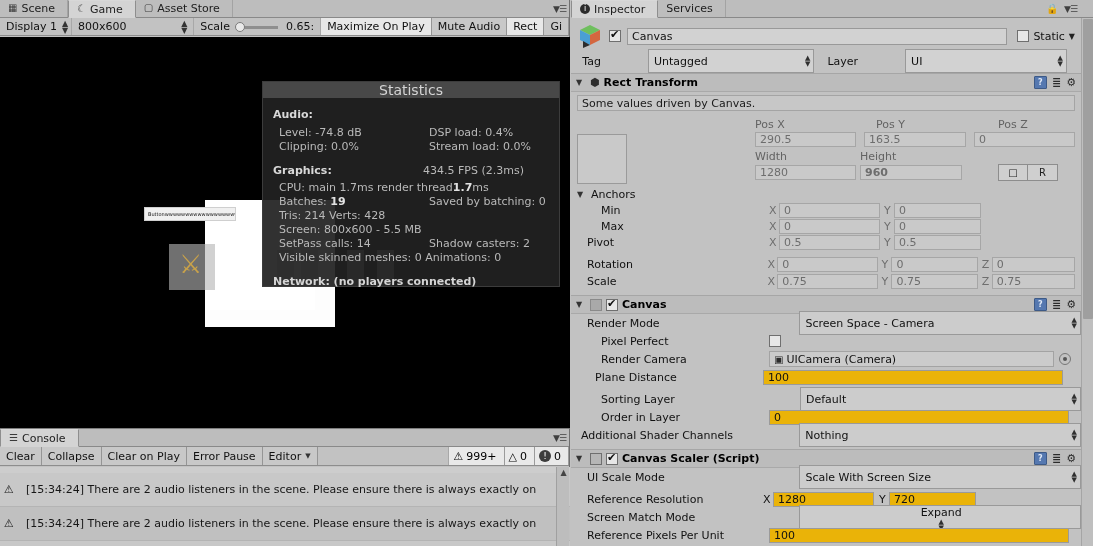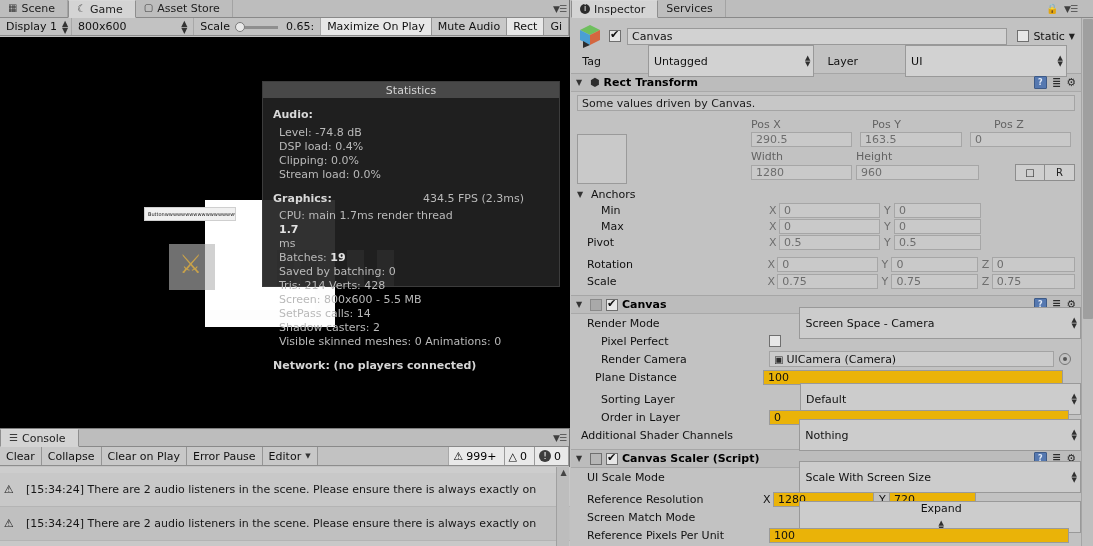--- a/index.html
+++ b/index.html
@@ -98,25 +98,25 @@
   
   #stats {
     position:absolute; left:262px; top:44px; width:298px; height:206px;
     background:rgba(33,33,33,0.93);
     border:1px solid #3c3c3c;
     color:#b9b9b9; font-size:11px;
   }
   #stats .sttitle {
     height:16px; background:#484848; color:#d4d4d4;
     display:flex; align-items:center; justify-content:center;
-    font-size:11px;
+    font-size:14px;
   }
   #stats .stbody { padding:8px 10px 6px 10px; }
   #stats .sthead { color:#d8d8d8; font-weight:bold; margin-top:2px; }
-  #stats .strow { display:flex; padding-left:6px; line-height:14px;flex-direction:column; }
+  #stats .strow { display:flex; padding-left:6px; line-height:14px; }
   #stats .strow .c1 { width:150px; }
   #stats .strow .c2 { flex:1; }
   #stats b { color:#e2e2e2; }
   #stats .ghead { display:flex; align-items:baseline; margin-top:10px; }
   #stats .ghead .gl { font-weight:bold; color:#d8d8d8; width:150px; }
   #stats .net { font-weight:bold; color:#d5d5d5; margin-top:10px; }
 
   
   #consolepane {
     position:absolute; left:0; top:428px; width:570px; height:118px;
@@ -176,21 +176,21 @@
   }
   .cubeicon { width:26px; height:26px; position:relative; flex:0 0 26px; }
   .textfield {
     background:#d2d2d2; border:1px solid #999;
     height:17px; font-size:11px; color:#111;
     display:flex; align-items:center; padding:0 4px;
     overflow:hidden; white-space:nowrap;
   }
   .popup {
     background:#d2d2d2; border:1px solid #999;
-    height:32px; font-size:11px; color:#111;
+    height:24px; font-size:11px; color:#111;
     display:flex; align-items:center; justify-content:space-between;
     padding:0 3px 0 5px;
     margin-left:42px;
   }
   .popup.wide { background:#cccccc; }
   .cbx {
     width:12px; height:12px; background:#e7e7e7;
     border:1px solid #6f6f6f; position:relative; flex:0 0 12px;
   }
   .cbx.checked::after {
@@ -483,21 +483,21 @@
             <div class="numfield" style="width:101px;">290.5</div>
             <div class="numfield" style="width:102px;">163.5</div>
             <div class="numfield" style="width:101px;">0</div>
           </div>
           <div style="display:flex;gap:4px;margin-top:3px;">
             <span class="fieldlabel" style="width:101px;">Width</span>
             <span class="fieldlabel">Height</span>
           </div>
           <div style="display:flex;gap:4px;margin-top:1px;align-items:center;">
             <div class="numfield" style="width:101px;">1280</div>
-            <div class="numfield" style="width:123px;">960</div>
+            <div class="numfield" style="width:102px;font-weight:bold;">960</div>
             <div style="display:flex;margin-left:32px;">
               <div class="btnsm" style="width:30px;">
                 <span>□</span>
               </div>
               <div class="btnsm" style="width:30px;border-left:none;">R</div>
             </div>
           </div>
         </div>
       </div>
 

